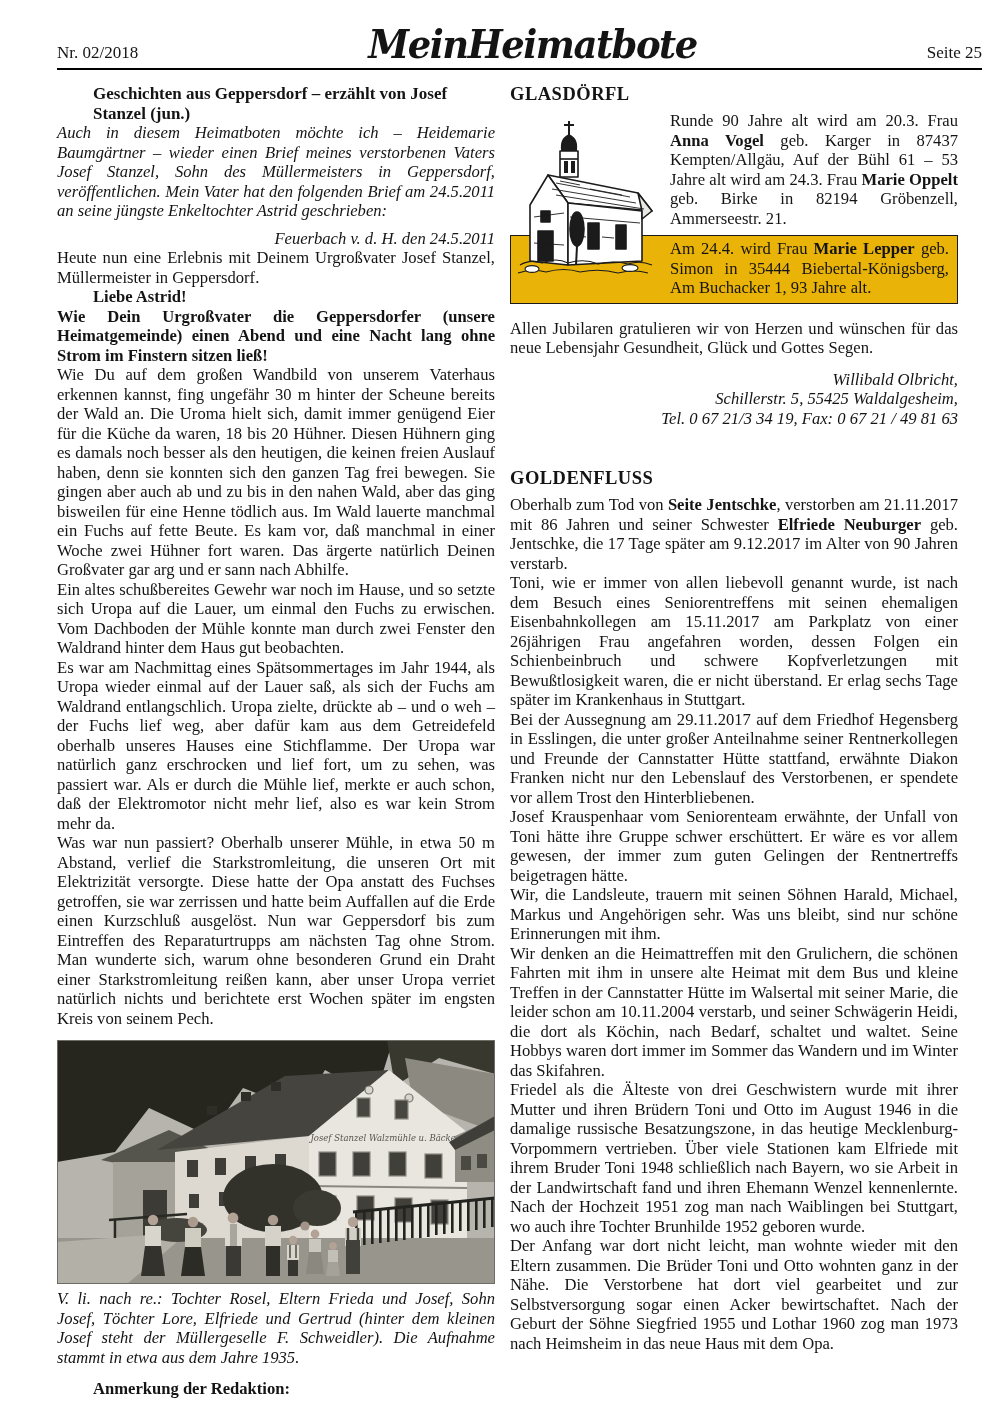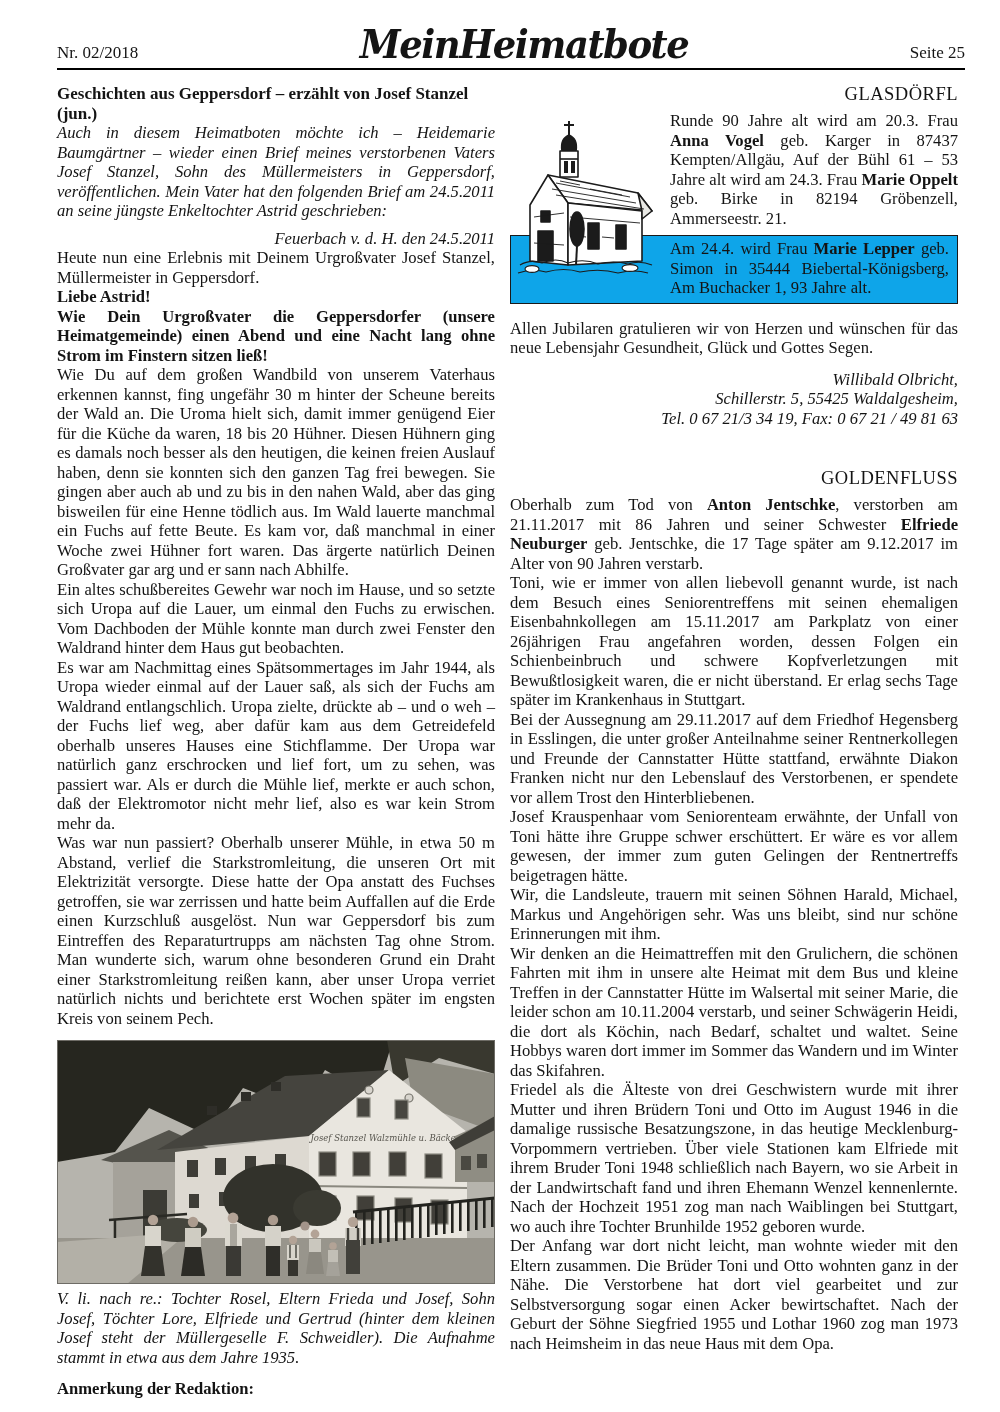--- a/index.html
+++ b/index.html
@@ -1,41 +1,41 @@
 <!DOCTYPE html>
 <html lang="de"><head>
 <meta charset="utf-8">
 <style>
   html,body{margin:0;padding:0;background:#ffffff;}
   .page{
     width:1000px;height:1402px;box-sizing:border-box;position:relative;
     background:#ffffff;color:#141414;
     font-family:"Liberation Serif","DejaVu Serif",serif;
-    padding:28px 35px 0 57px;overflow:hidden;
+    padding:28px 18px 0 57px;overflow:hidden;
   }
   .masthead-row{display:flex;align-items:flex-end;justify-content:space-between;
     border-bottom:2.5px solid #000;padding-bottom:7px;}
   .issue,.pageno{font-size:17px;line-height:1;}
   .masthead{font-family:"DejaVu Serif",serif;font-weight:700;font-style:italic;
     font-size:37px;line-height:.9;letter-spacing:-1.5px;transform:scaleY(1.05);}
   .columns{display:flex;gap:15px;margin-top:14px;}
   .col-left{width:438px;flex:none;}
   .col-right{width:448px;flex:none;}
   .para{font-size:16.6px;line-height:19.5px;text-align:justify;hyphens:auto;-webkit-hyphens:auto;}
   .para .b,.b{font-weight:700;}
   .para .i,.i{font-style:italic;}
-  .para.left{text-align:left;}
+  .para.left{text-align:left;margin-left:36px;}
   .para.right{text-align:right;}
   .para.mt8{margin-top:8px;}
   .para.mt12{margin-top:12px;}
   .headline{font-weight:700;font-size:17px;}
-  .sec-head{font-weight:400;font-size:18.5px;text-align:right;letter-spacing:.5px;margin:0 0 6px 0;}
+  .sec-head{font-weight:700;font-size:18.5px;text-align:left;letter-spacing:.5px;margin:0 0 6px 0;}
   .church-block{overflow:visible;}
   .church-float{float:left;margin:2px 10px 2px 0;}
-  .jubilee-box{border:1.6px solid #1a1a1a;background:#0ea5e9;padding:3px 8px 5px 8px;margin:7px 0 0 0;}
+  .jubilee-box{border:1.6px solid #1a1a1a;background:#eab308;padding:3px 8px 5px 8px;margin:7px 0 0 0;}
   .after-float{clear:both;margin-top:15px;}
   .sig-block{margin-top:12px;}
   .section-gold{margin-top:40px;}
   figure{margin:12px 0 5px 0;}
   .photo-frame{display:block;}
 </style>
 </head>
 <body>
 
 <div class="page">
@@ -257,21 +257,21 @@
         <div class="sig-block">
             <div class="para right"><span class="i">Willibald Olbricht,</span></div>
             <div class="para right"><span class="i">Schillerstr. 5, 55425 Waldalgesheim,</span></div>
             <div class="para right"><span class="i">Tel. 0 67 21/3 34 19, Fax: 0 67 21 / 49 81 63</span></div>
           </div>
       </div>
 
       <div class="section-gold">
         <div class="sec-head">GOLDENFLUSS</div>
         <div>
-            <div class="para"><span>Oberhalb zum Tod von </span><span class="b">Anton Jentschke</span><span>, verstorben am 21.11.2017 mit 86 Jahren und seiner Schwester </span><span class="b">Elfriede Neuburger</span><span> geb. Jentschke, die 17 Tage später am 9.12.2017 im Alter von 90 Jahren verstarb.</span></div>
+            <div class="para"><span>Oberhalb zum Tod von </span><span class="b">Seite Jentschke</span><span>, verstorben am 21.11.2017 mit 86 Jahren und seiner Schwester </span><span class="b">Elfriede Neuburger</span><span> geb. Jentschke, die 17 Tage später am 9.12.2017 im Alter von 90 Jahren verstarb.</span></div>
             <div class="para"><span>Toni, wie er immer von allen liebevoll genannt wurde, ist nach dem Besuch eines Seniorentreffens mit seinen ehemaligen Eisenbahnkollegen am 15.11.2017 am Parkplatz von einer 26jährigen Frau angefahren worden, dessen Folgen ein Schienbeinbruch und schwere Kopfverletzungen mit Bewußtlosigkeit waren, die er nicht überstand. Er erlag sechs Tage später im Krankenhaus in Stuttgart.</span></div>
             <div class="para"><span>Bei der Aussegnung am 29.11.2017 auf dem Friedhof Hegensberg in Esslingen, die unter großer Anteilnahme seiner Rentnerkollegen und Freunde der Cannstatter Hütte stattfand, erwähnte Diakon Franken nicht nur den Lebenslauf des Verstorbenen, er spendete vor allem Trost den Hinterbliebenen.</span></div>
             <div class="para"><span>Josef Krauspenhaar vom Seniorenteam erwähnte, der Unfall von Toni hätte ihre Gruppe schwer erschüttert. Er wäre es vor allem gewesen, der immer zum guten Gelingen der Rentnertreffs beigetragen hätte.</span></div>
             <div class="para"><span>Wir, die Landsleute, trauern mit seinen Söhnen Harald, Michael, Markus und Angehörigen sehr. Was uns bleibt, sind nur schöne Erinnerungen mit ihm.</span></div>
             <div class="para"><span>Wir denken an die Heimattreffen mit den Grulichern, die schönen Fahrten mit ihm in unsere alte Heimat mit dem Bus und kleine Treffen in der Cannstatter Hütte im Walsertal mit seiner Marie, die leider schon am 10.11.2004 verstarb, und seiner Schwägerin Heidi, die dort als Köchin, nach Bedarf, schaltet und waltet. Seine Hobbys waren dort immer im Sommer das Wandern und im Winter das Skifahren.</span></div>
             <div class="para"><span>Friedel als die Älteste von drei Geschwistern wurde mit ihrer Mutter und ihren Brüdern Toni und Otto im August 1946 in die damalige russische Besatzungszone, in das heutige Mecklenburg-Vorpommern vertrieben. Über viele Stationen kam Elfriede mit ihrem Bruder Toni 1948 schließlich nach Bayern, wo sie Arbeit in der Landwirtschaft fand und ihren Ehemann Wenzel kennenlernte. Nach der Hochzeit 1951 zog man nach Waiblingen bei Stuttgart, wo auch ihre Tochter Brunhilde 1952 geboren wurde.</span></div>
             <div class="para"><span>Der Anfang war dort nicht leicht, man wohnte wieder mit den Eltern zusammen. Die Brüder Toni und Otto wohnten ganz in der Nähe. Die Verstorbene hat dort viel gearbeitet und zur Selbstversorgung sogar einen Acker bewirtschaftet. Nach der Geburt der Söhne Siegfried 1955 und Lothar 1960 zog man 1973 nach Heimsheim in das neue Haus mit dem Opa.</span></div>
           </div>
       </div>
 

